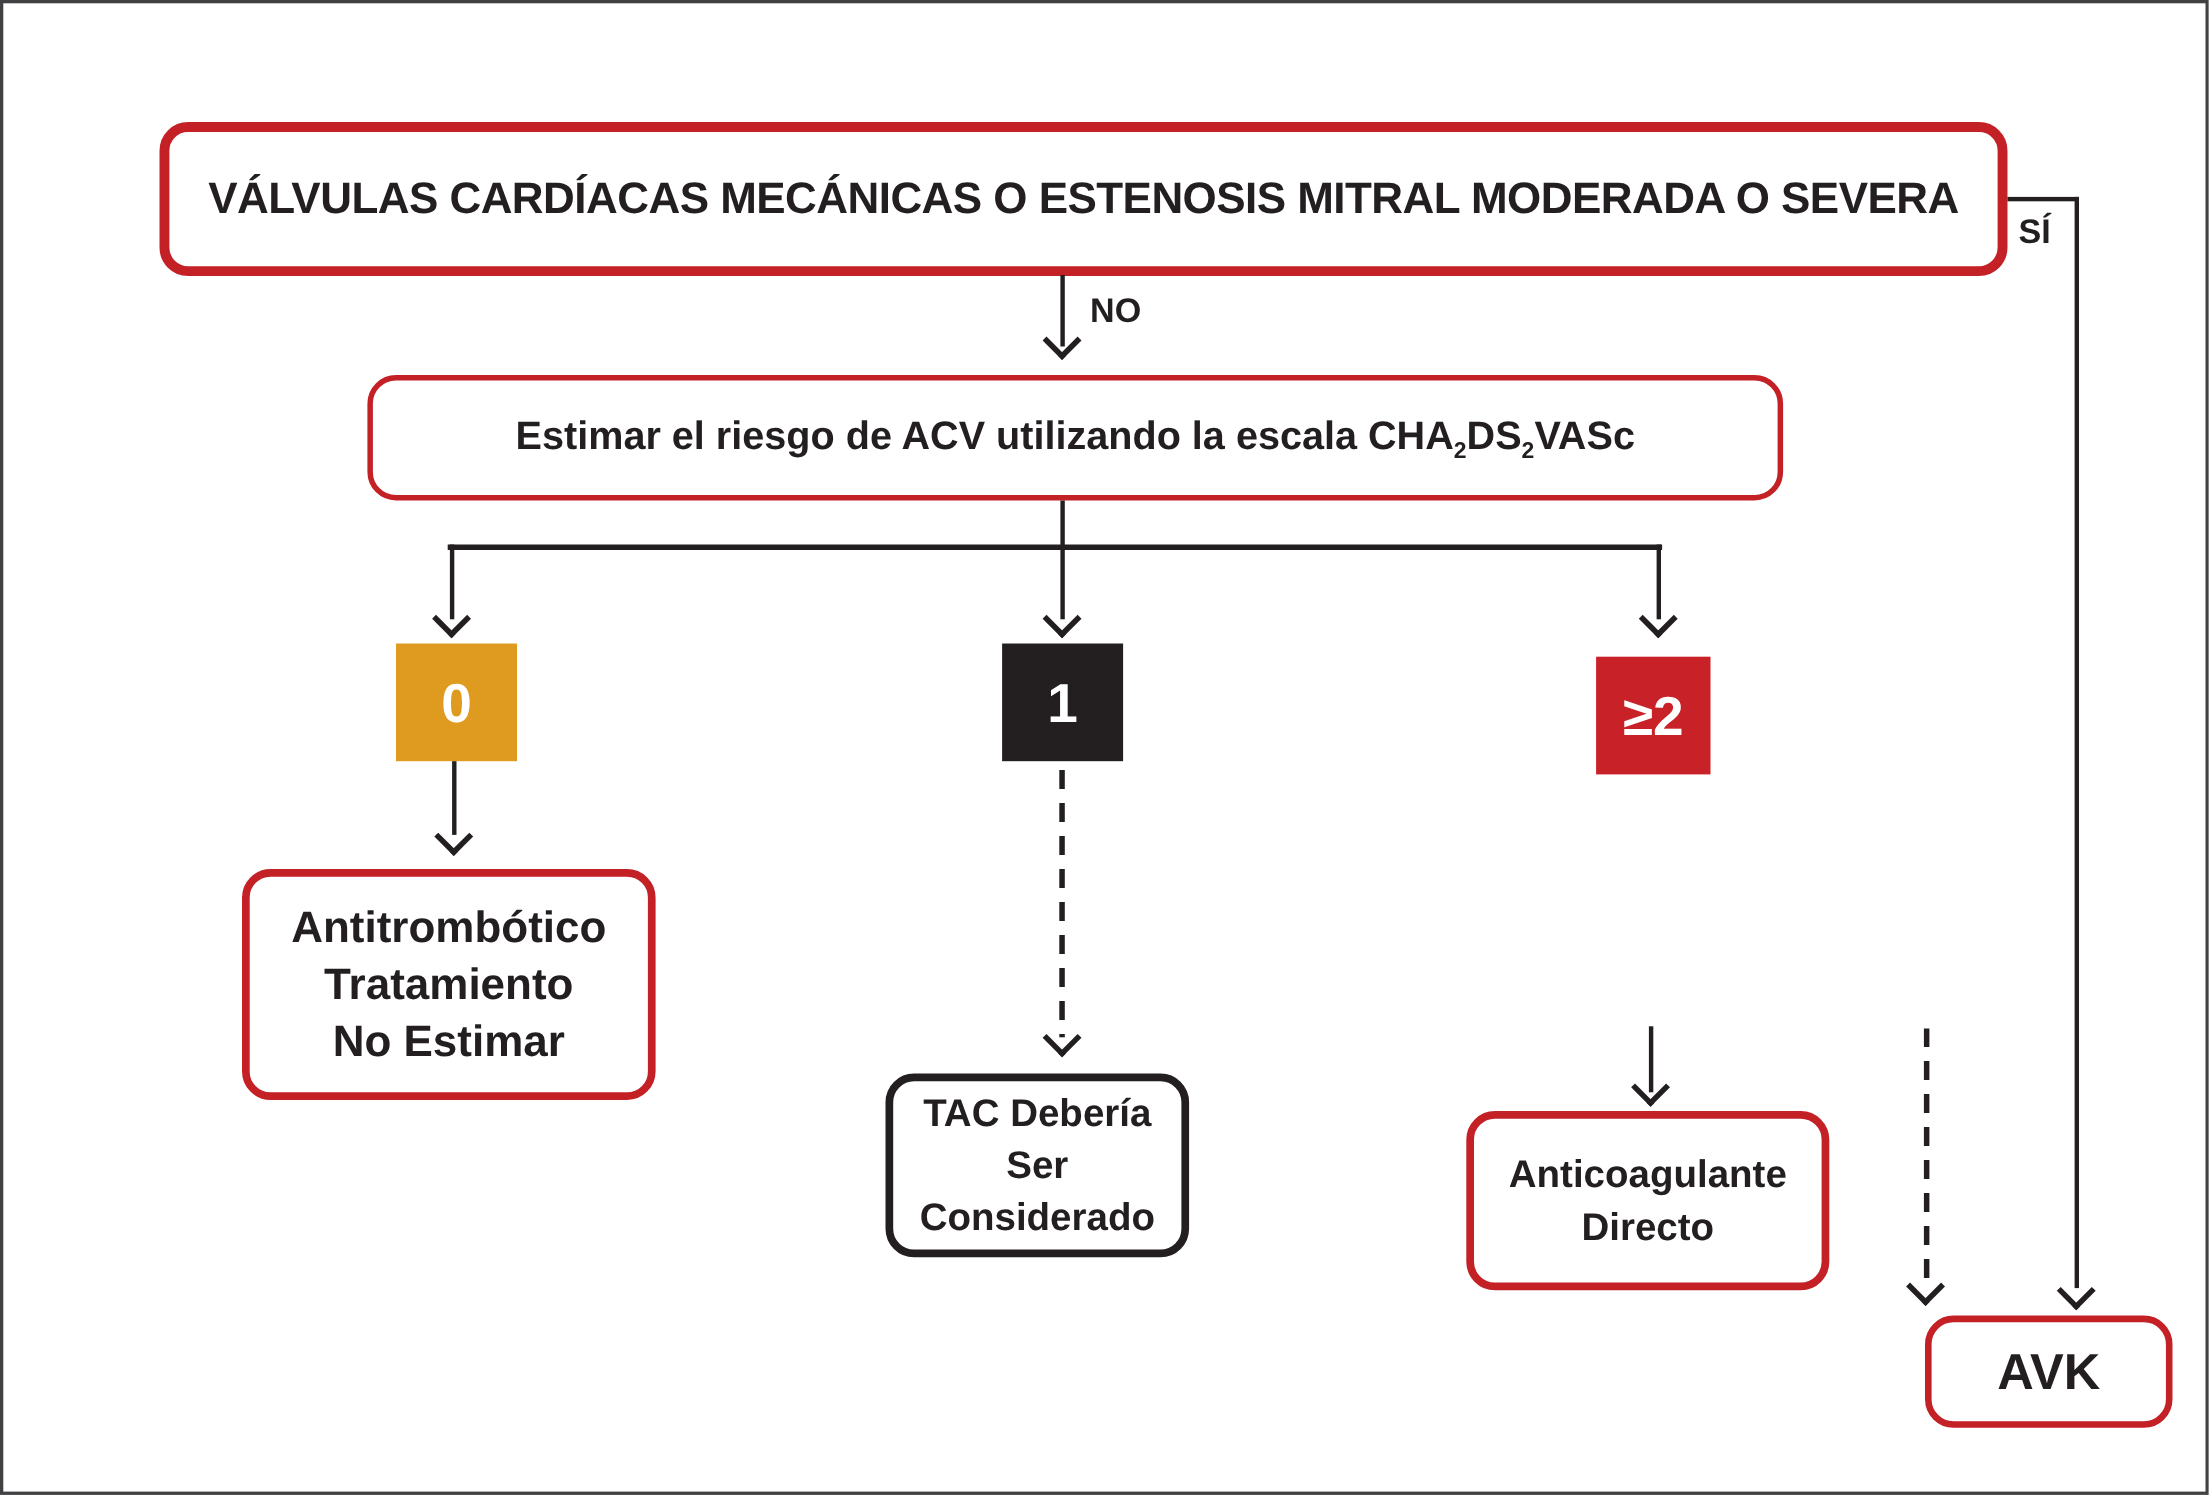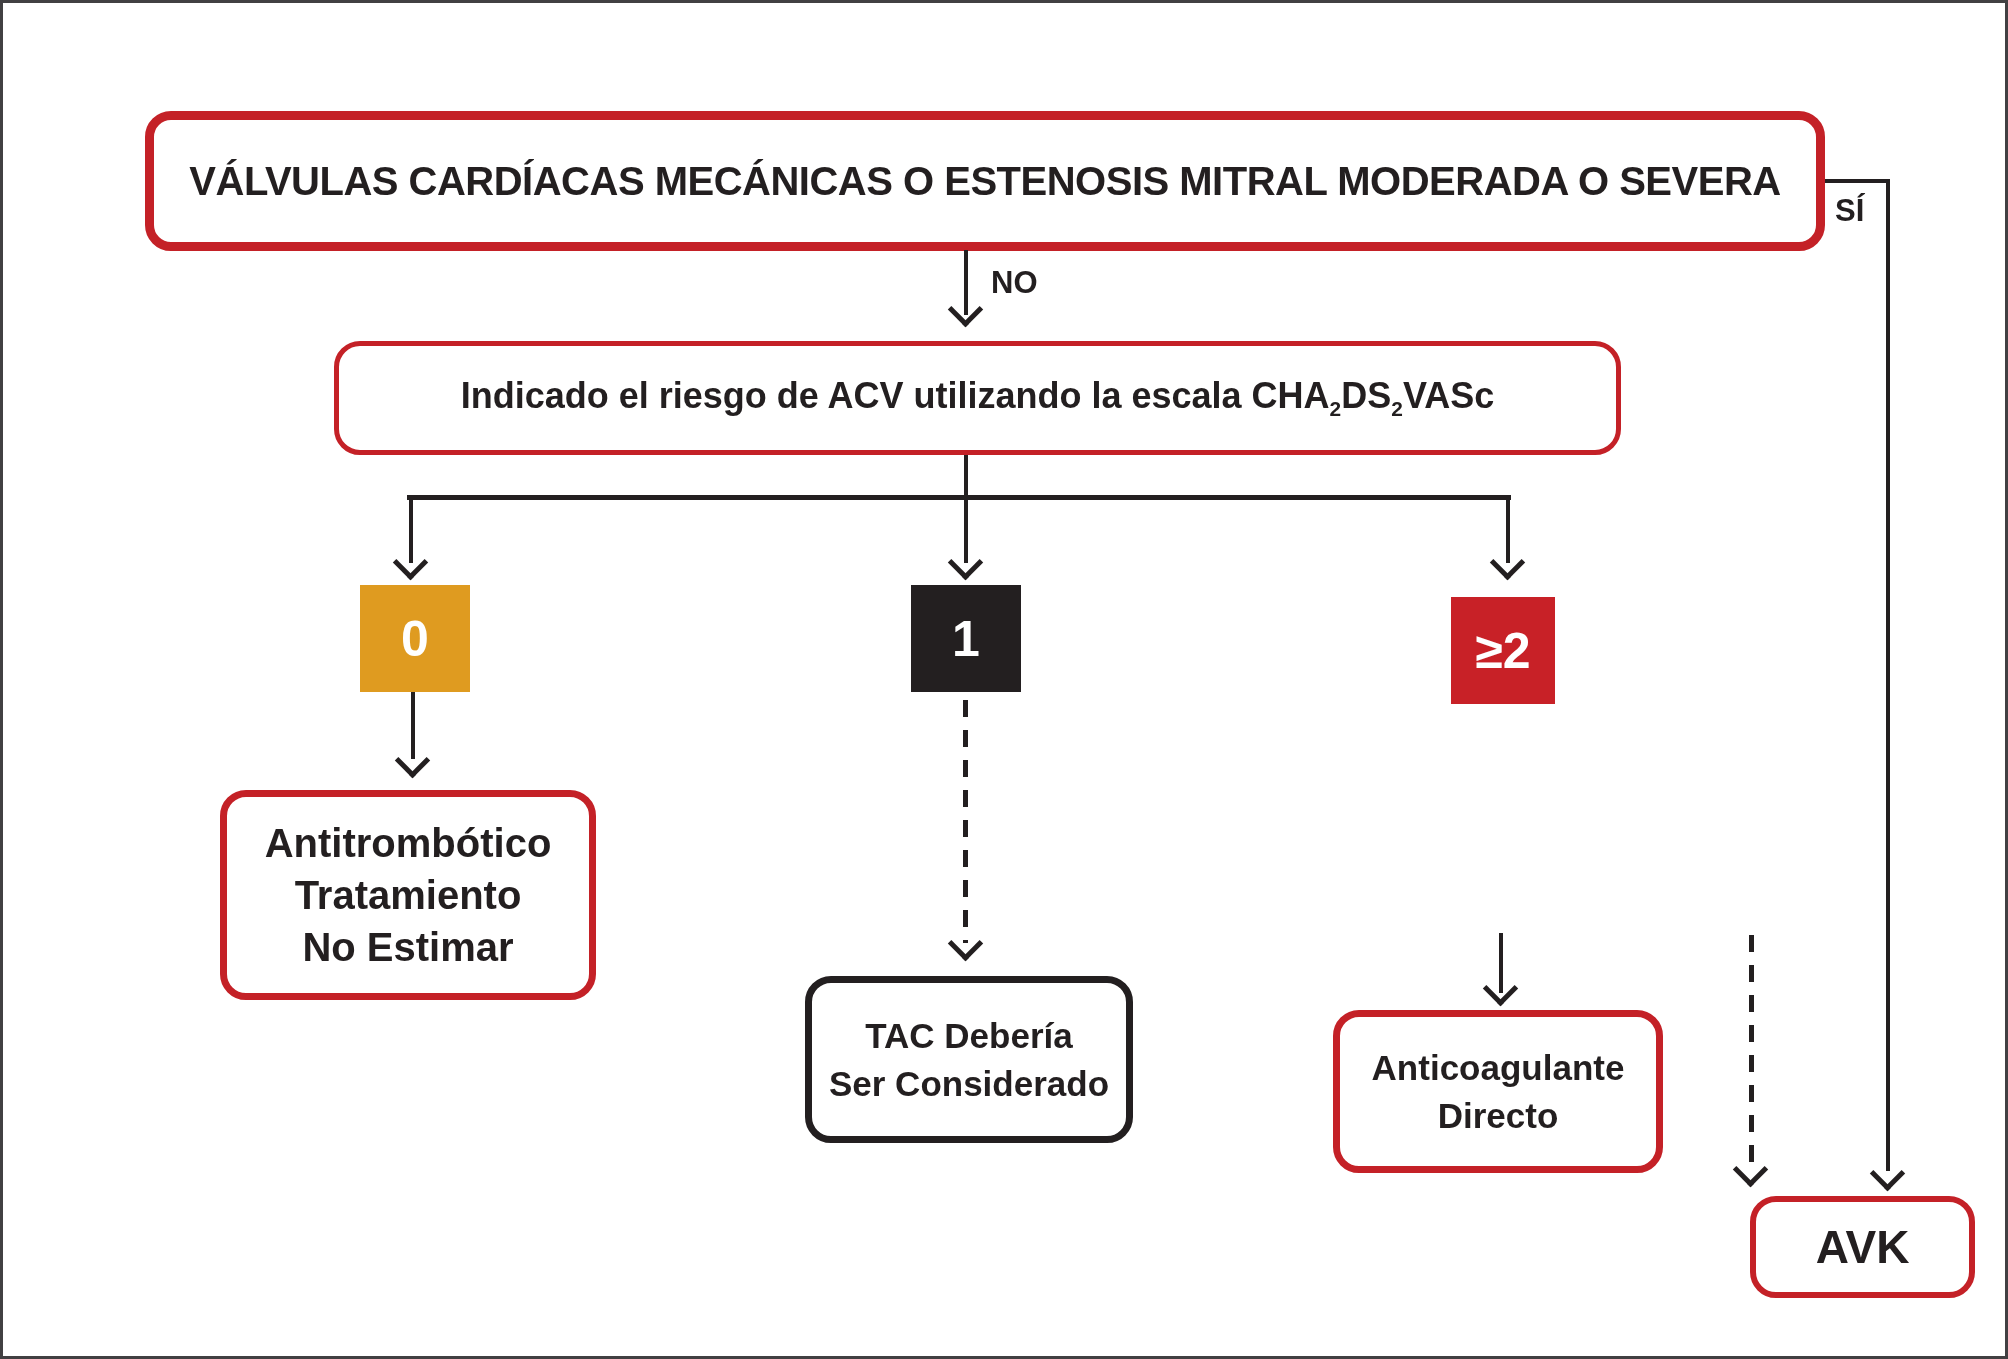--- a/index.html
+++ b/index.html
@@ -62,21 +62,21 @@
   <div class="line" style="left:1883px;top:176px;width:4px;height:992px;"></div>
   <div class="chev" style="left:1872px;top:1158px;"></div>
   <div class="edge-label" style="left:1832px;top:190px;">SÍ</div>
 
   <div class="line" style="left:961px;top:247px;width:4px;height:65px;"></div>
   <div class="chev" style="left:950px;top:294px;"></div>
   <div class="edge-label" style="left:988px;top:262px;">NO</div>
 
   <div class="box" style="left:331px;top:338px;width:1287px;height:114px;border:5px solid #C42127;font-size:36px;">
     <span>
-      <span>Indicado el riesgo de ACV utilizando la escala CHA</span><sub>2</sub><span>DS</span><sub>2</sub><span>VASc</span>
+      <span>Estimar el riesgo de ACV utilizando la escala CHA</span><sub>2</sub><span>DS</span><sub>2</sub><span>VASc</span>
     </span>
   </div>
 
   <div class="line" style="left:961px;top:452px;width:4px;height:108px;"></div>
   <div class="line" style="left:404px;top:492px;width:1104px;height:5px;"></div>
   <div class="line" style="left:406px;top:492px;width:4px;height:68px;"></div>
   <div class="line" style="left:1503px;top:492px;width:4px;height:68px;"></div>
   <div class="chev" style="left:395px;top:547px;"></div>
   <div class="chev" style="left:950px;top:547px;"></div>
   <div class="chev" style="left:1492px;top:547px;"></div>
@@ -94,21 +94,21 @@
   <div class="line" style="left:408px;top:689px;width:4px;height:67px;"></div>
   <div class="chev" style="left:397px;top:745px;"></div>
   <div class="box" style="left:217px;top:787px;width:376px;height:210px;border:7px solid #C42127;font-size:40px;line-height:1.3;">
     <span>Antitrombótico</span>
     <span>Tratamiento</span>
     <span>No Estimar</span>
   </div>
 
   <div class="dashed-v" style="left:960px;top:697px;height:243px;"></div>
   <div class="chev" style="left:950px;top:928px;"></div>
-  <div class="box" style="left:802px;top:973px;width:328px;height:167px;border:7px solid #231F20;font-size:35px;line-height:1.35;">
+  <div class="box" style="left:802px;top:973px;width:276px;height:167px;border:7px solid #231F20;font-size:35px;line-height:1.35;">
     <span>TAC Debería</span>
     <span>Ser Considerado</span>
   </div>
 
 
   <div class="line" style="left:1496px;top:930px;width:4px;height:60px;"></div>
   <div class="chev" style="left:1485px;top:973px;"></div>
   <div class="box" style="left:1330px;top:1007px;width:330px;height:163px;border:7px solid #C42127;font-size:35px;line-height:1.35;">
     <span>Anticoagulante</span>
     <span>Directo</span>

